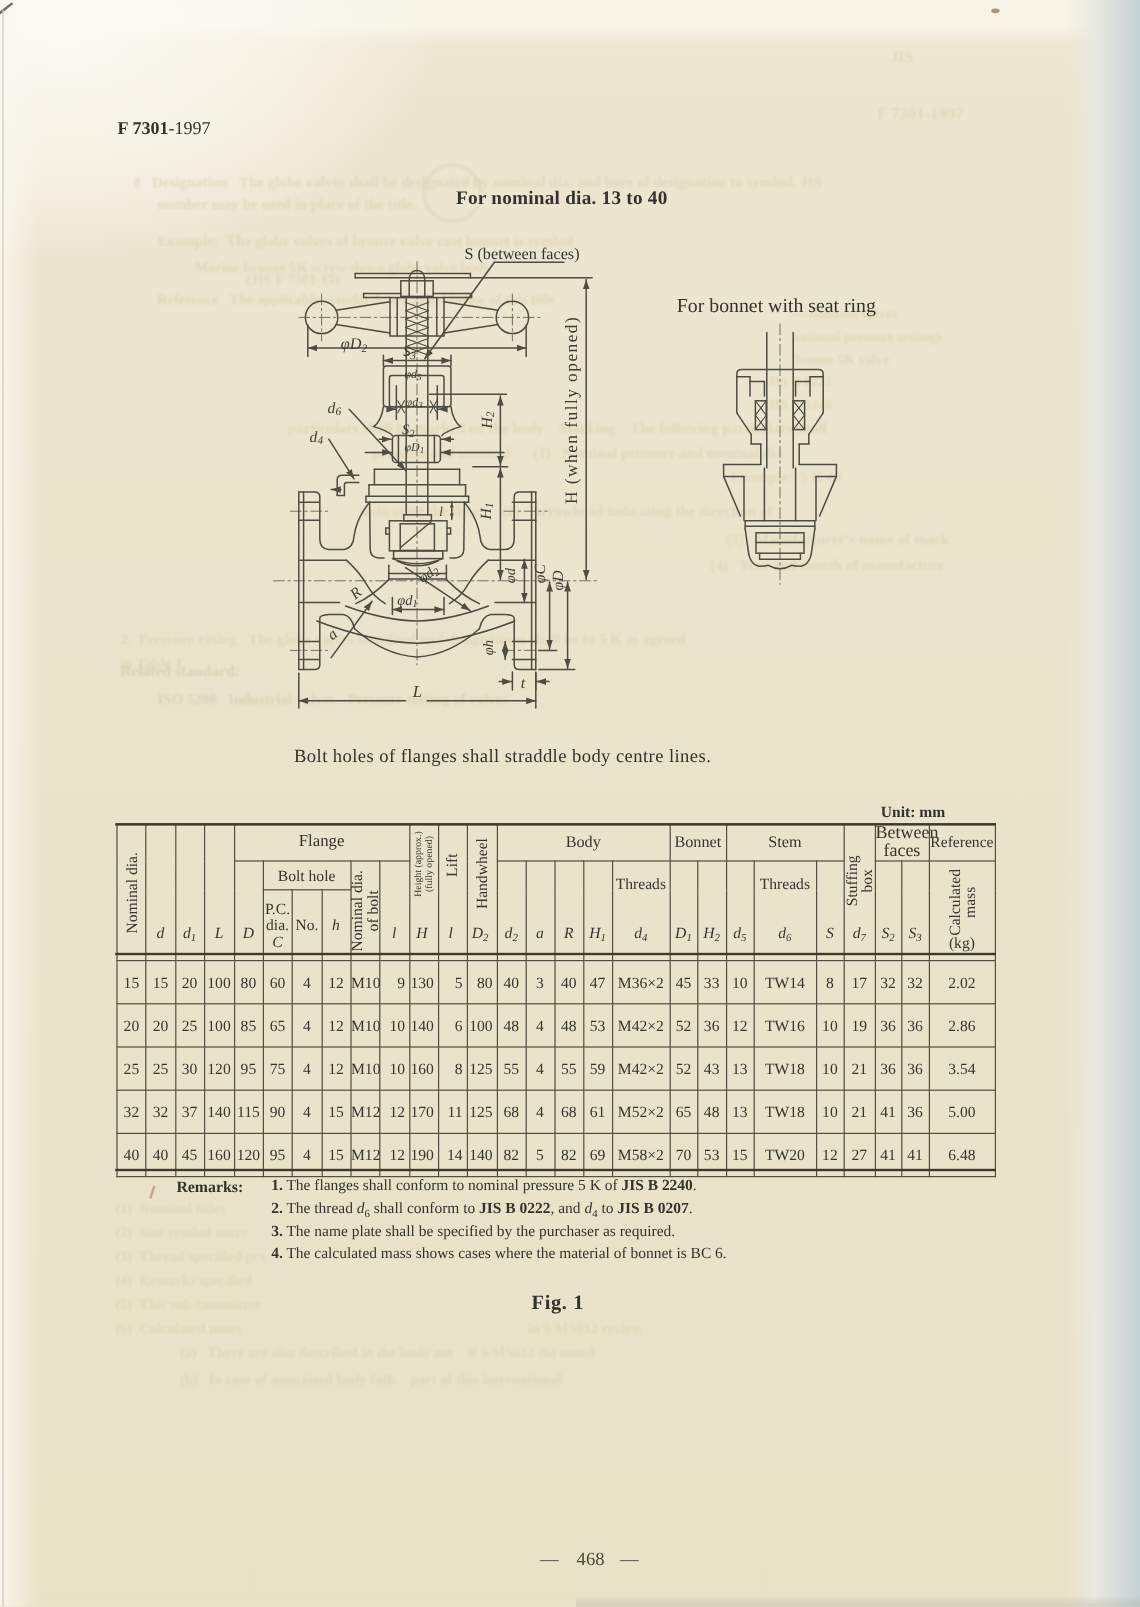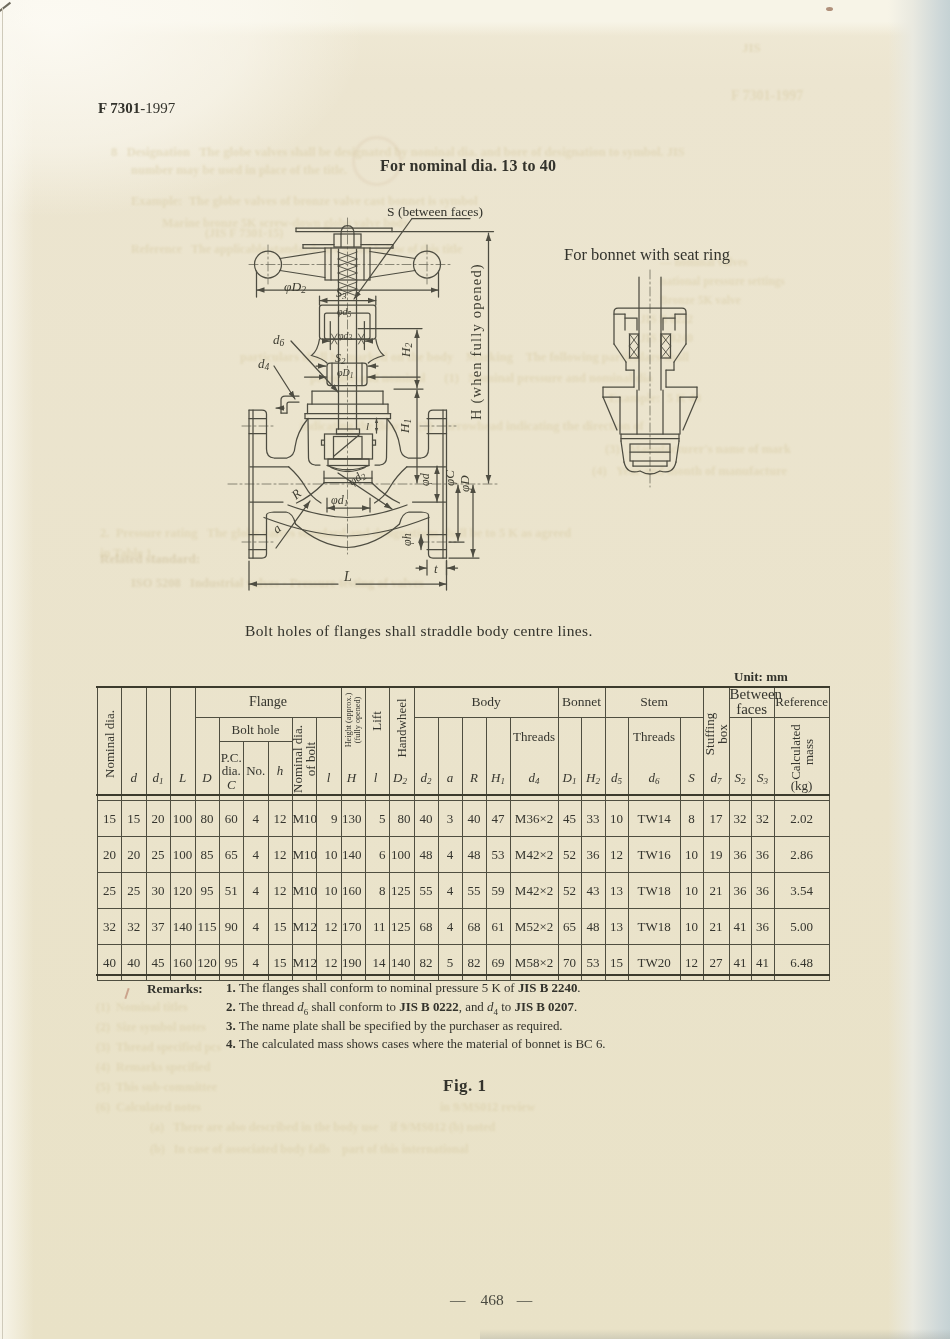--- a/index.html
+++ b/index.html
@@ -515,21 +515,21 @@
           <td>36</td>
           <td>36</td>
           <td>2.86</td>
         </tr>
 <tr style="height:36px">
           <td>25</td>
           <td>25</td>
           <td>30</td>
           <td>120</td>
           <td>95</td>
-          <td>51</td>
+          <td>75</td>
           <td>4</td>
           <td>12</td>
           <td>M10</td>
           <td class="r">10</td>
           <td class="r">160</td>
           <td class="r">8</td>
           <td class="r">125</td>
           <td>55</td>
           <td>4</td>
           <td>55</td>

